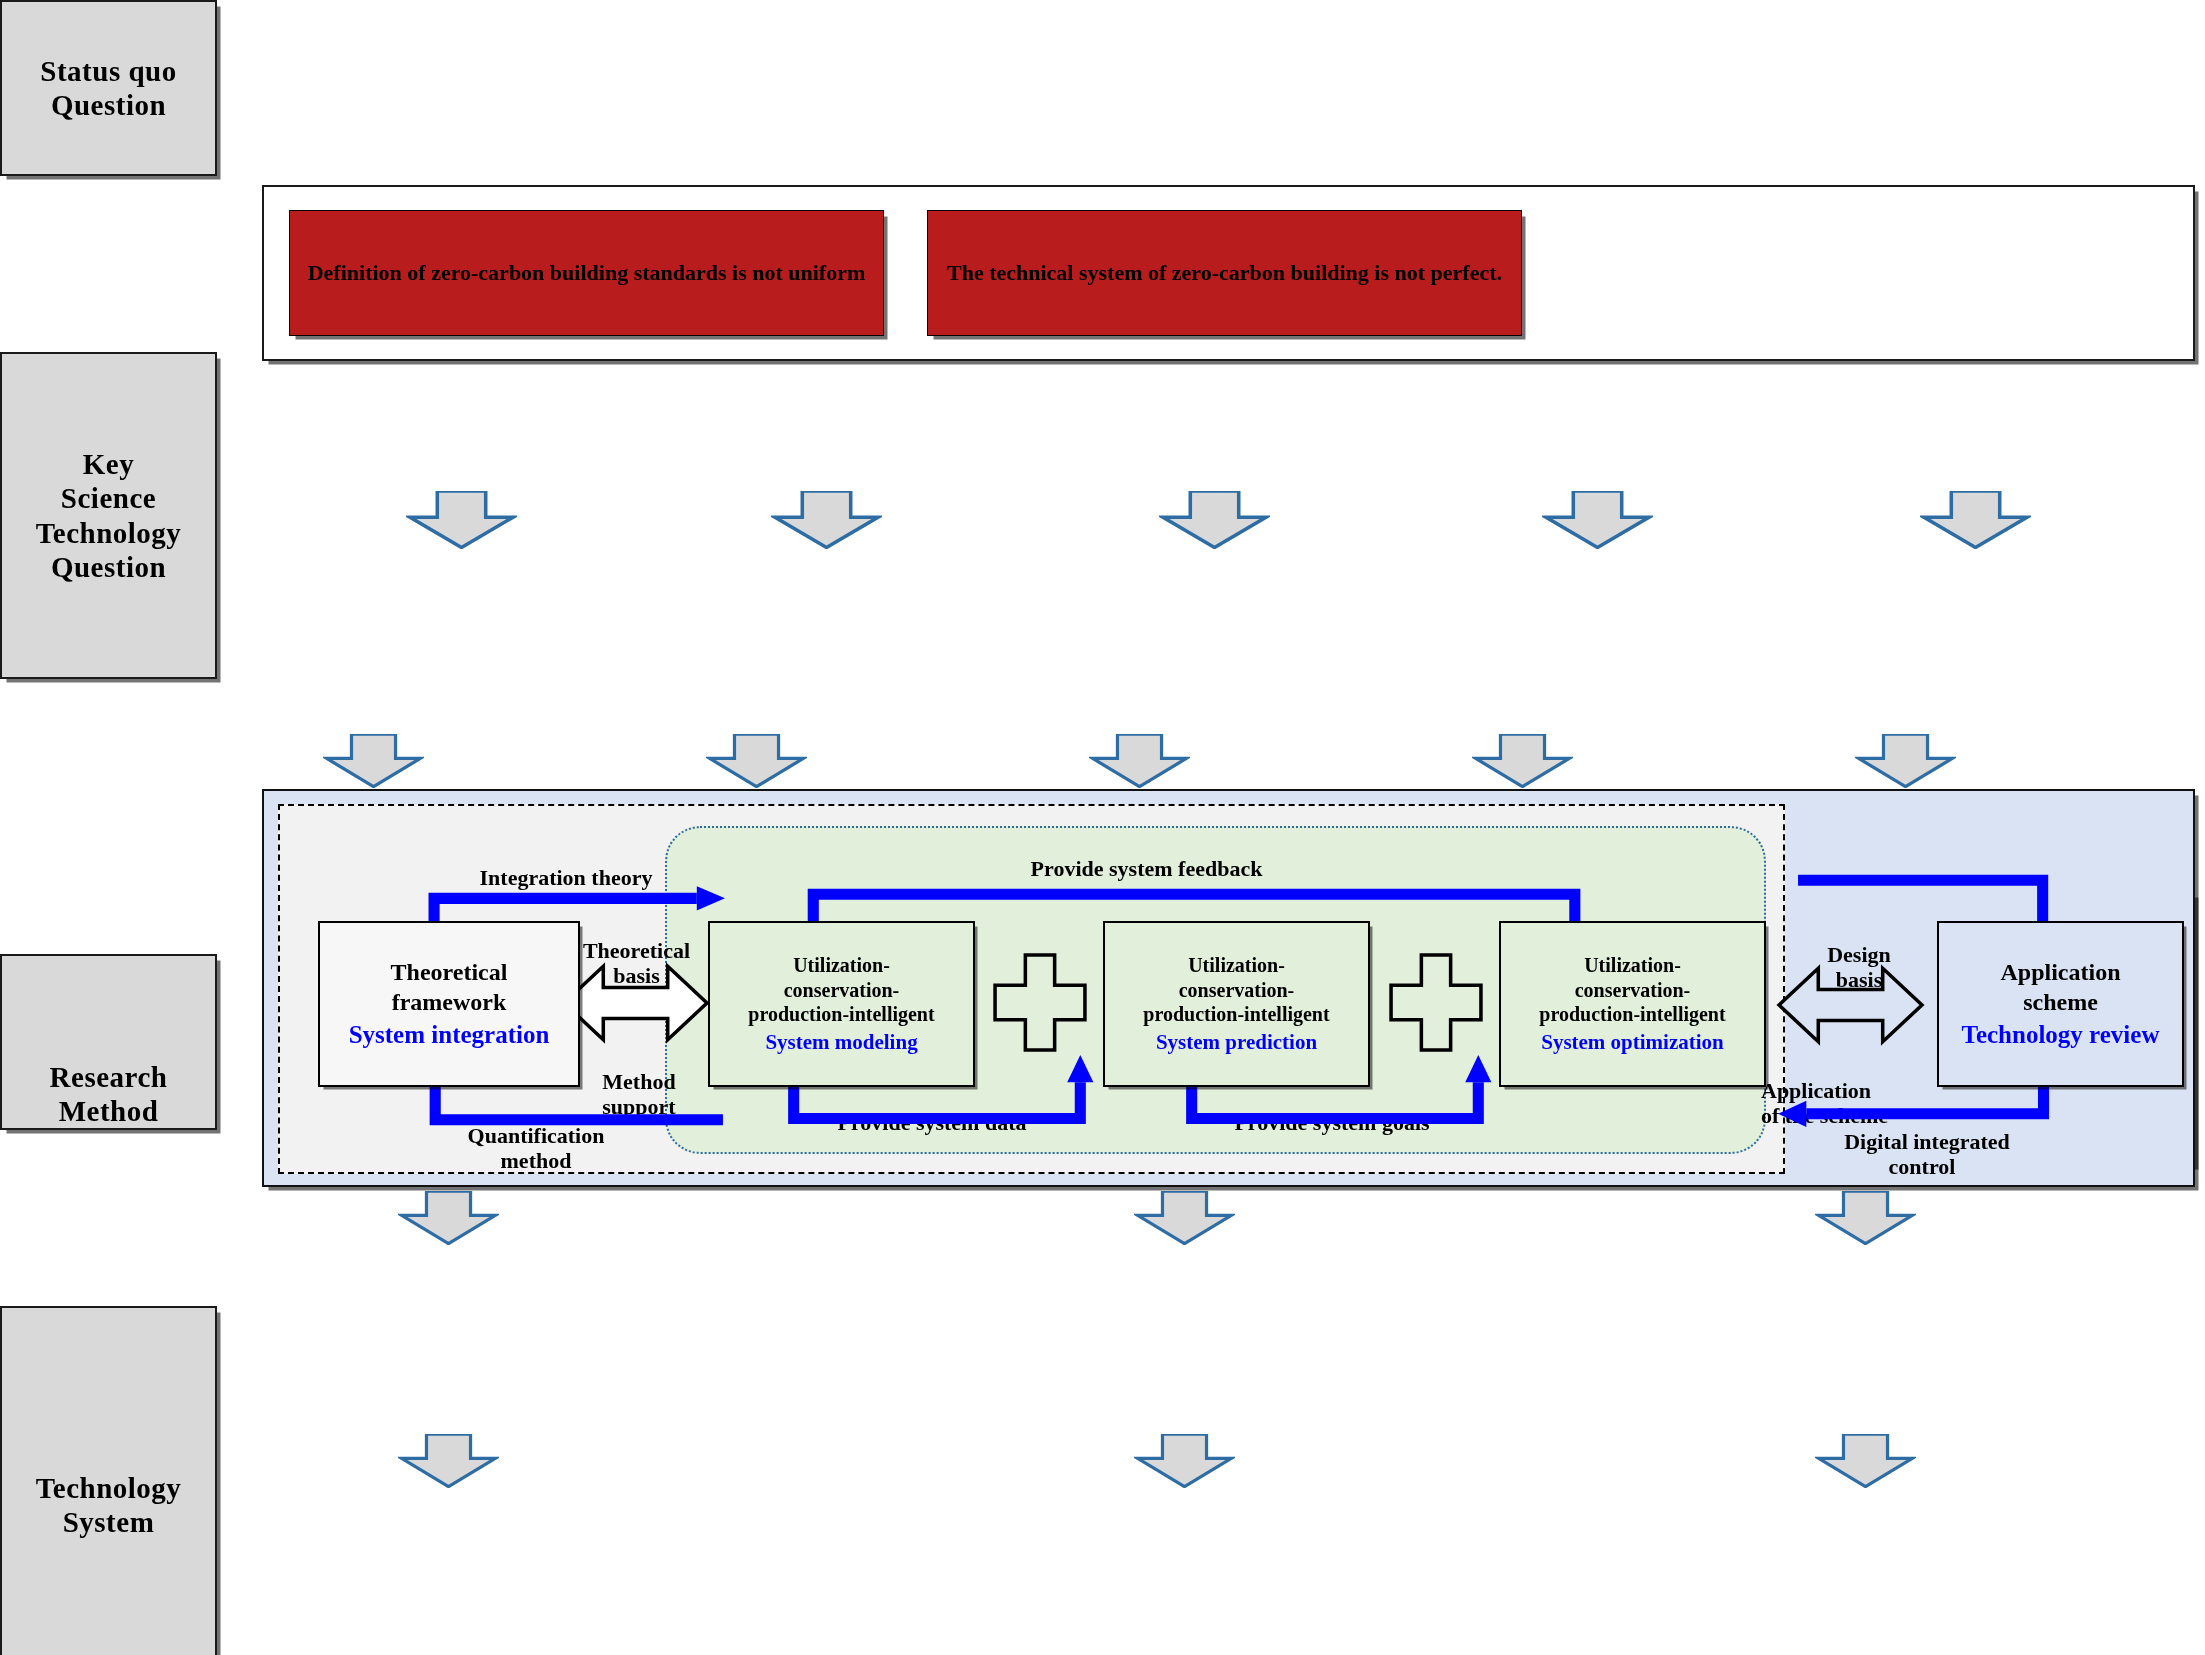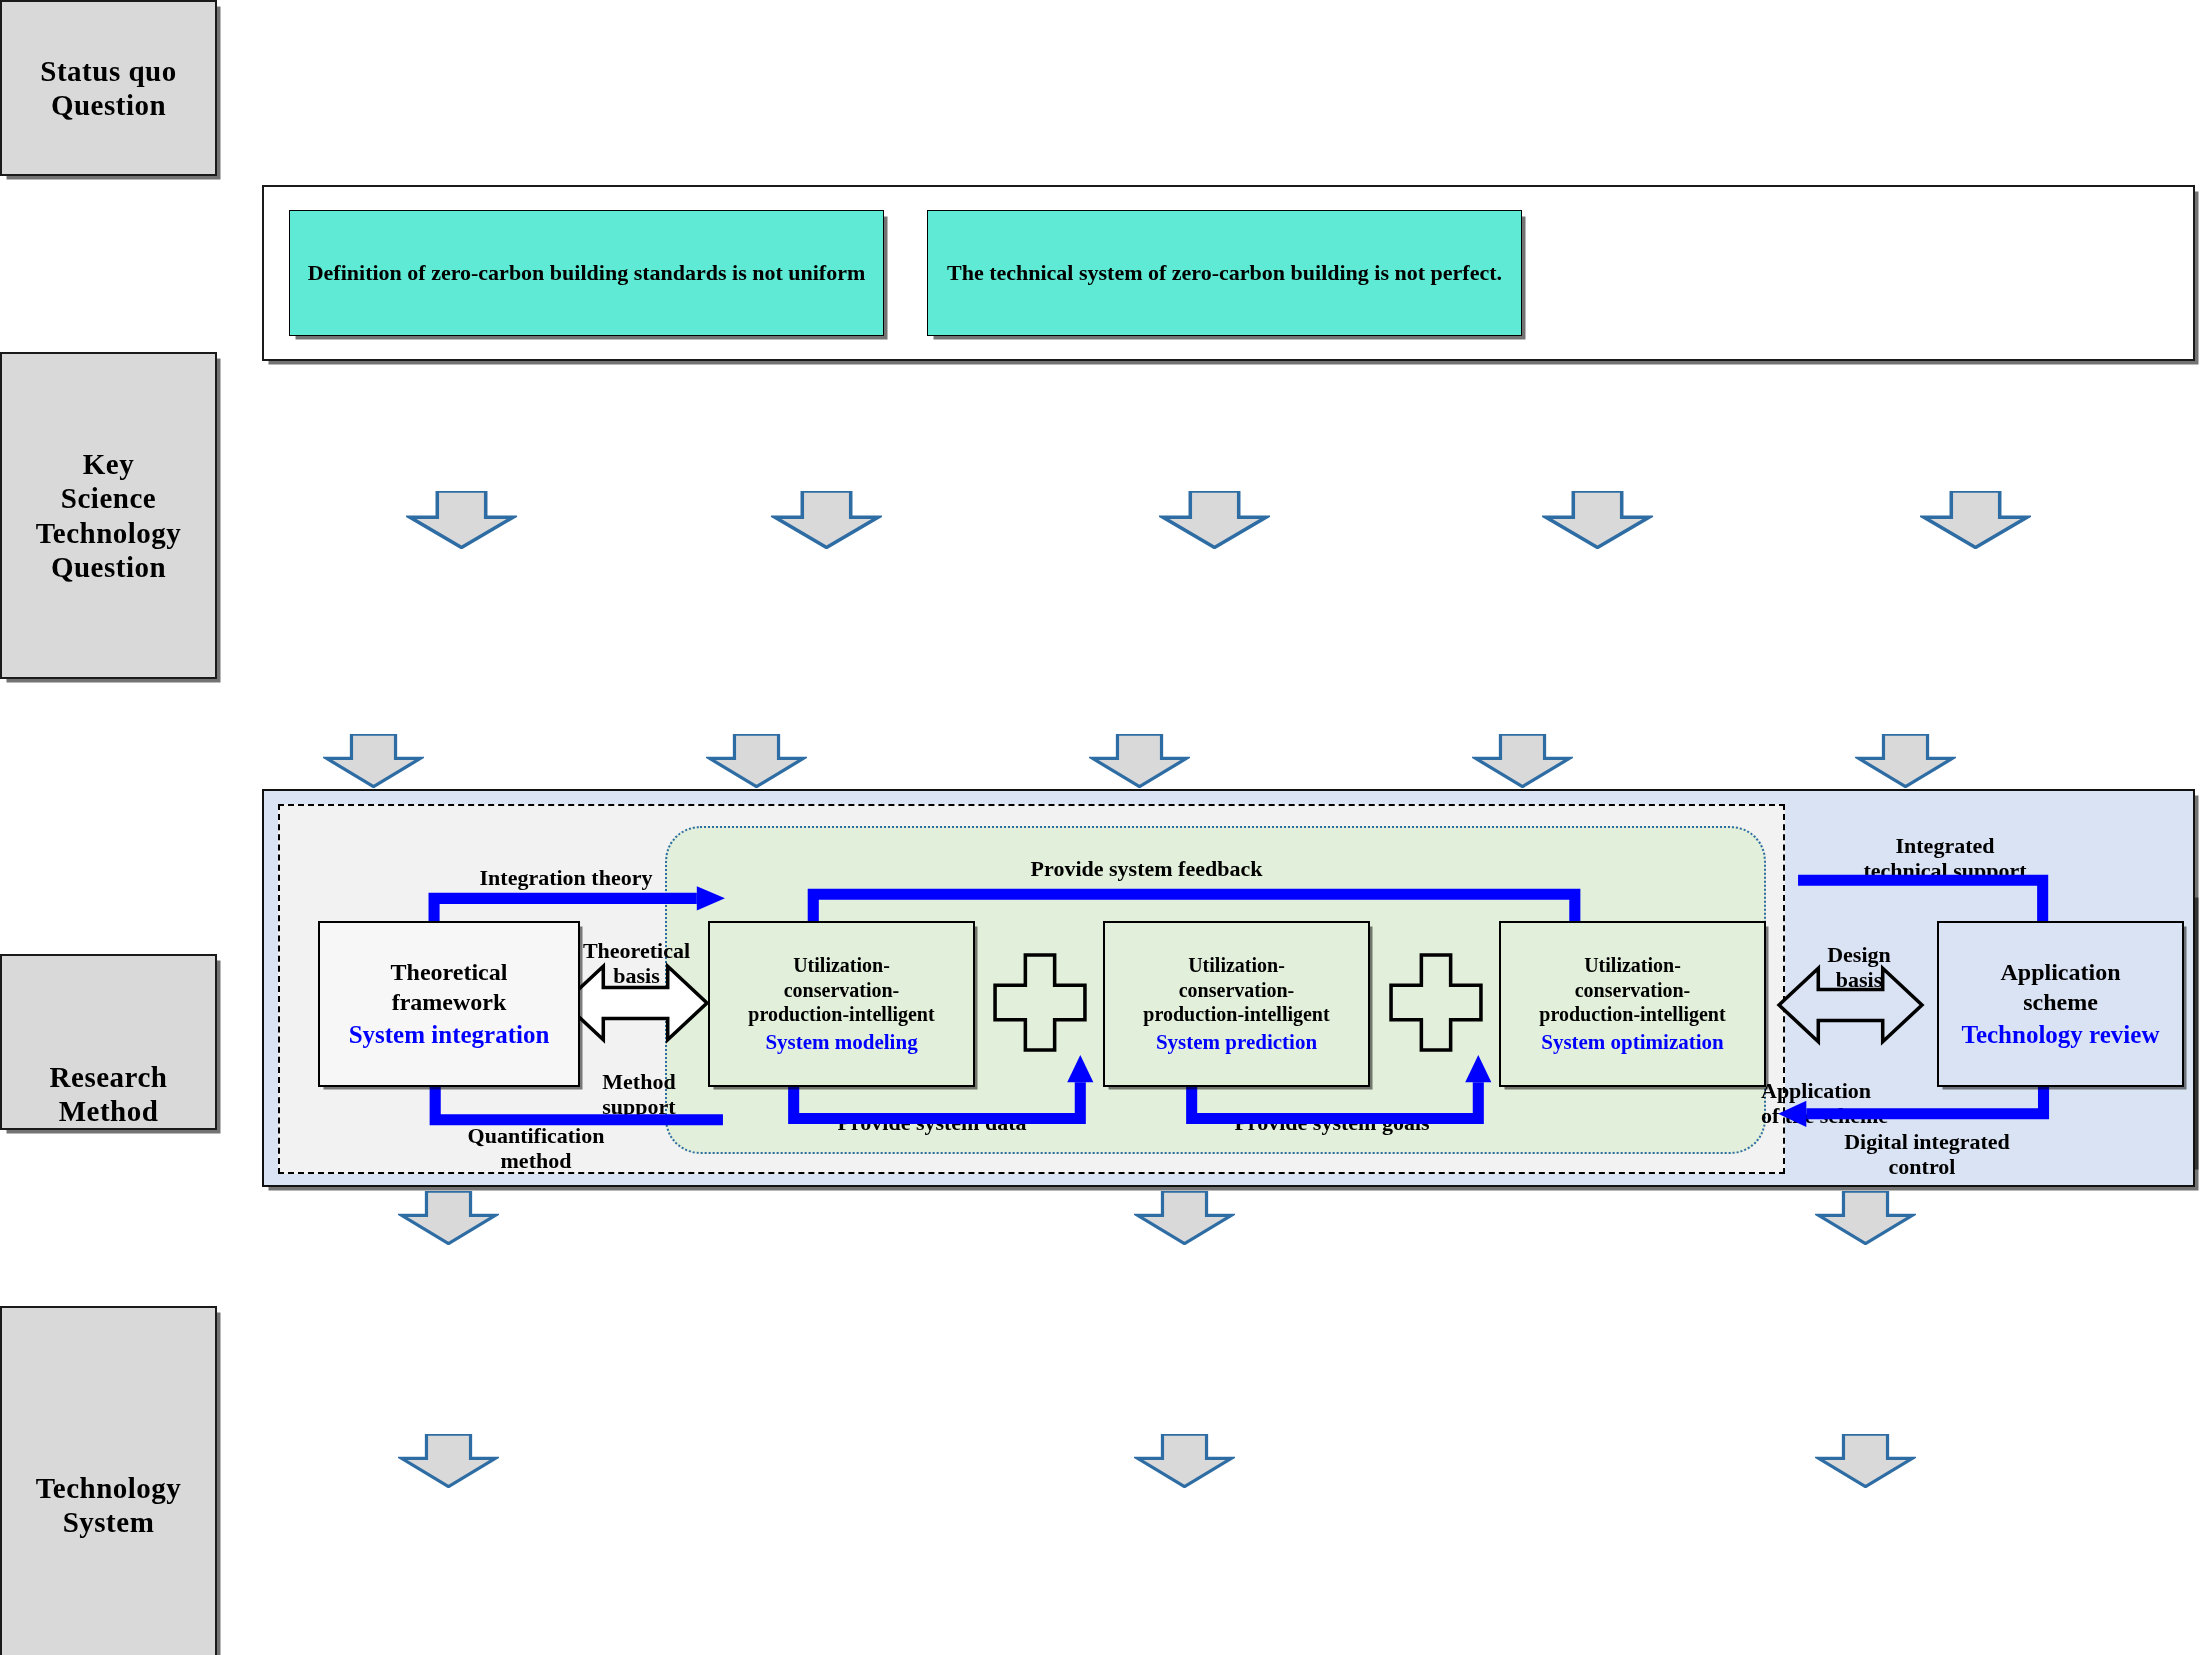--- a/index.html
+++ b/index.html
@@ -10,21 +10,21 @@
   }
   #canvas {
     position: relative;
     width: 2205px;
     height: 1655px;
     background: #fff;
   }
 
   
   .sbox {            
-    background: #5eead4;
+    background: #b91c1c;
     border: 1.5px solid #000;
     box-shadow: 5px 5px 0 -1.5px rgba(0,0,0,0.55);
     display: flex; align-items: center; justify-content: center;
     text-align: center;
   }
   .rowlabel {
     background: #d9d9d9;
     border: 2px solid #1a1a1a;
     box-shadow: 5px 5px 0 -1.5px rgba(0,0,0,0.55);
     display: flex; align-items: center; justify-content: center;
@@ -241,24 +241,20 @@
     </div>
     <div class="caption" style="left:696px;top:65px;width:373px;">
       <span>Provide system feedback</span>
     </div>
     <div class="caption" style="left:517px;top:319px;width:302px;">
       <span>Provide system data</span>
     </div>
     <div class="caption" style="left:917px;top:319px;width:302px;">
       <span>Provide system goals</span>
     </div>
-    <div class="caption" style="left:1545px;top:16px;width:272px;white-space:pre-line;">
-      <span style="white-space:pre-line;">Integrated
-technical support</span>
-    </div>
     <div class="caption" style="left:1532px;top:125px;width:126px;white-space:pre-line;">
       <span style="white-space:pre-line;">Design
 basis</span>
     </div>
     <div class="caption" style="left:1497px;top:261px;width:212px;white-space:pre-line;text-align:left;">
       <span style="white-space:pre-line;">Application
 of the scheme</span>
     </div>
     <div class="caption" style="left:1532px;top:312px;width:252px;white-space:pre-line;">
       <span style="white-space:pre-line;margin-left:10px;">Digital integrated

